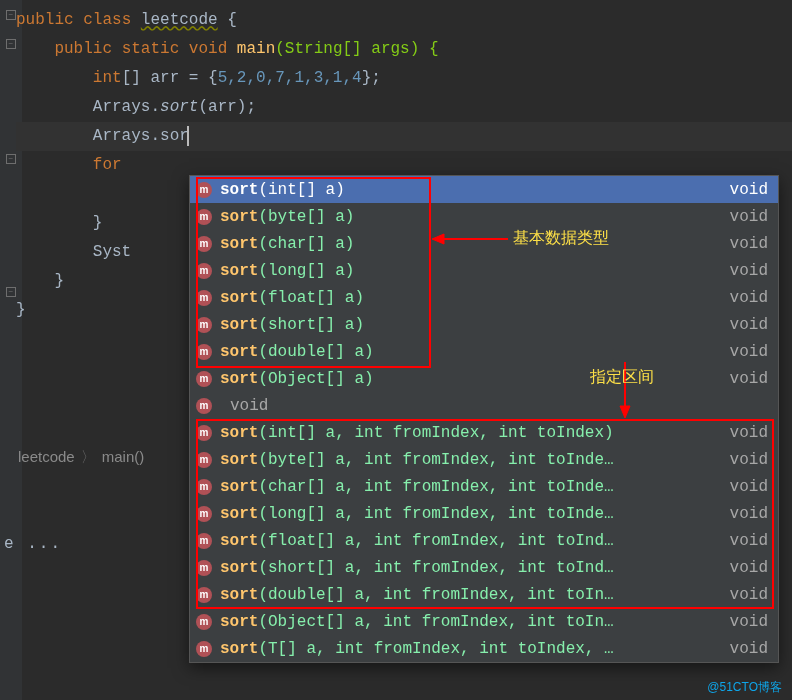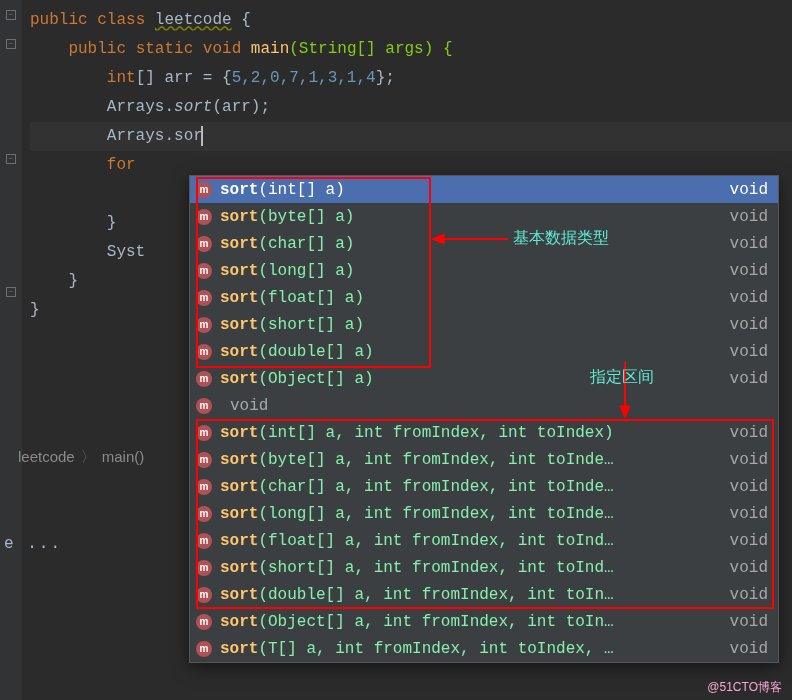--- a/index.html
+++ b/index.html
@@ -17,21 +17,21 @@
   position:absolute; left:0; top:0; width:22px; height:700px;
   background:#313335;
 }
 .fold {
   position:absolute; left:6px;
   width:10px; height:10px;
   border:1px solid #6e6e6e;
   color:#6e6e6e; font-size:8px; line-height:8px; text-align:center;
   background:#313335;
 }
-.code { margin-left:18px; white-space:pre; line-height:29px; }
+.code { margin-left:4px; white-space:pre; line-height:29px; }
 .kw { color:#cc7832; font-weight:normal;}
 .clswarn { color:#a9b7c6; text-decoration: underline wavy #808000; }
 .mtd { color:#ffc66d; }
 .typ { color:#84cc16; }
 .num { color:#6897bb; }
 .fld { color:#a9b7c6; }
 .ital { font-style:italic; color:#a9b7c6;}
 .caret {
   display:inline-block; width:2px; height:20px; background:#bbbbbb;
   vertical-align:middle; margin-left:-2px;
@@ -70,42 +70,42 @@
 .anno-box {
   position:absolute;
   border:2px solid #ff0000;
   pointer-events:none;
   z-index:20;
 }
 .anno-text {
   position:absolute;
   font-family:"SimSun","Microsoft YaHei",sans-serif;
   font-size:16px;
-  color:#5eead4;
+  color:#fde047;
   z-index:25;
 }
 .arrow {
   position:absolute;
   stroke:#ff0000; fill:#ff0000;
   z-index:22;
 }
 
 .crumb {
   position:absolute; left:18px; top:448px;
   font-size:15px; color:#8a8a8a;
   font-family:Arial,sans-serif;
 }
 .crumb span.sep { margin:0 6px; color:#666; }
 .dots {
   position:absolute; left:4px; top:535px;
   font-size:16px; color:#a9b7c6; letter-spacing:2px;
 }
 .watermark {
   position:absolute; right:10px; bottom:4px;
-  font-family:Arial,sans-serif; font-size:12px; color:#f9a8d4;
+  font-family:Arial,sans-serif; font-size:12px; color:#0ea5e9;
   z-index:30;
 }
 </style>
 </head>
 <body>
 
 <div class="gutter"></div>
 
 <div class="editor">
   <div class="code"><span class="kw">public</span> <span class="kw">class</span> <span class="clswarn">leetcode</span> <span>{</span></div>

